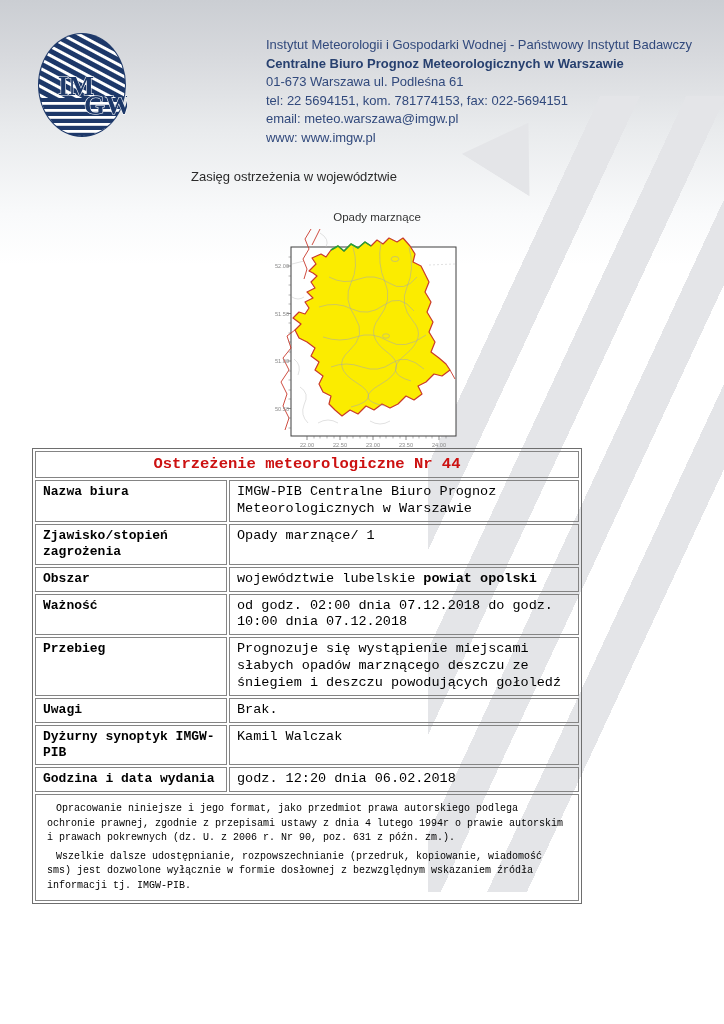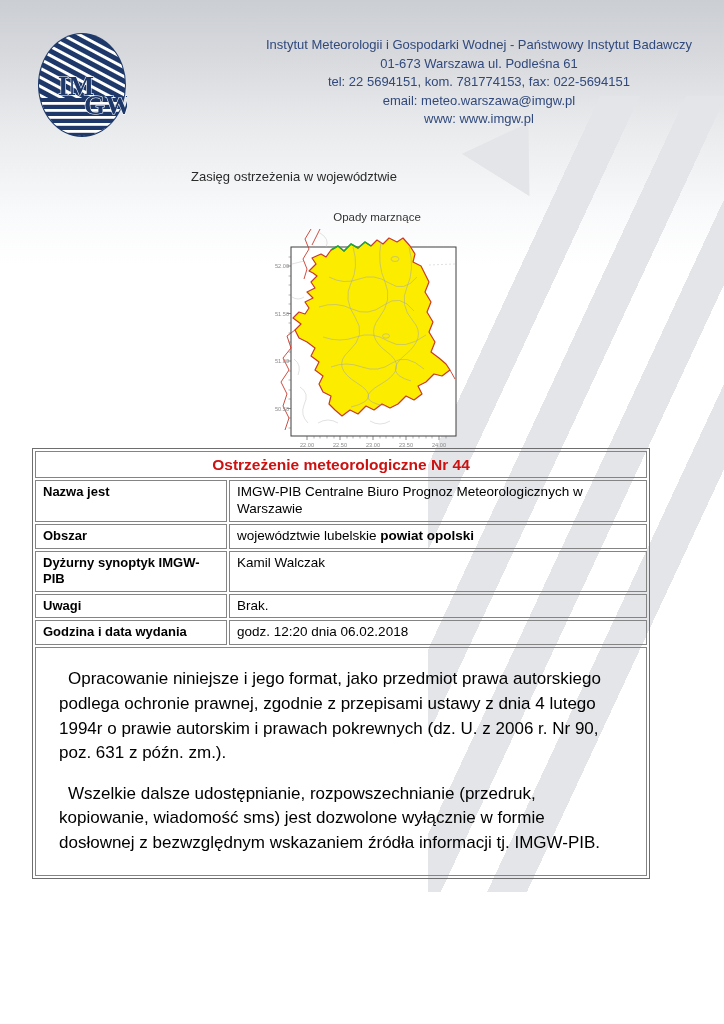--- a/index.html
+++ b/index.html
@@ -17,43 +17,43 @@
   }
   .watermark-arrow{
     position:absolute;left:472px;top:118px;width:80px;height:62px;
     background:#e4e5e8;clip-path:polygon(50% 0,100% 100%,0 100%);
     transform:rotate(32deg);z-index:0;
   }
   .content{position:relative;z-index:1;}
   
   .logo{position:absolute;left:37px;top:32px;width:90px;height:106px;}
   .contact{
-    position:absolute;top:36px;right:32px;text-align:center;
+    position:absolute;top:36px;right:32px;text-align:left;
     font-family:"Liberation Sans",sans-serif;font-size:13px;line-height:18.5px;color:#31497c;
   }
   .contact .bold{font-weight:bold;color:#27406f;}
   
   .section-label{
     position:absolute;top:169px;left:0;width:588px;text-align:center;
     font-family:"Liberation Sans",sans-serif;font-size:13px;color:#2b2b2b;
   }
   
   .map-block{position:absolute;left:270px;top:205px;margin:4px;}
   .map-title{font-family:"Liberation Sans",sans-serif;font-size:11.5px;fill:#333;}
   .tick-label{font-family:"Liberation Sans",sans-serif;font-size:5.6px;fill:#8a8a8a;}
   
   table.warning-table{
-    position:absolute;left:32px;top:448px;width:618px;
+    position:absolute;left:32px;top:448px;width:550px;
     border:1px solid #6e6e6e;border-collapse:separate;border-spacing:2px;
-    font-family:Liberation Sans, sans-serif;font-size:13.5px;line-height:1.25;
+    font-family:Liberation Mono, monospace;font-size:13.5px;line-height:1.25;
   }
   table.warning-table td{border:1px solid #848484;padding:3px 7px;vertical-align:top;background:transparent;}
   td.lbl{width:176px;font-weight:bold;font-size:13px;}
   td.t-title{text-align:center;color:#cc1111;font-weight:bold;font-size:15.5px;padding:5px;}
-  td.t-copy p{margin:16px;text-indent:9px;font-size:17px;line-height:1.45;}
+  td.t-copy p{margin:4px;text-indent:9px;font-size:10px;line-height:1.45;}
   .b{font-weight:bold;}
 </style>
 </head>
 <body>
 
 <div class="page">
 
   <div class="watermark"></div>
   <div class="watermark-arrow"></div>
 
@@ -76,20 +76,21 @@
         <rect x="0" y="0" width="90" height="106" fill="url(#pd)"></rect>
         <rect x="0" y="66" width="90" height="40" fill="#1d3869"></rect>
         <rect x="0" y="66" width="90" height="40" fill="url(#ph)"></rect>
       </g>
       <text x="21" y="63" font-family="Liberation Serif, serif" font-weight="bold" font-size="27" fill="#1d3869" stroke="#ffffff" stroke-width="1.1" paint-order="stroke">IM</text>
       <text x="47" y="82" font-family="Liberation Serif, serif" font-weight="bold" font-size="27" fill="#1d3869" stroke="#ffffff" stroke-width="1.1" paint-order="stroke">GW</text>
     </svg>
 
     <div class="contact">
       <div>Instytut Meteorologii i Gospodarki Wodnej - Państwowy Instytut Badawczy</div>
+      <div class="bold">Centralne Biuro Prognoz Meteorologicznych w Warszawie</div>
       <div>01-673 Warszawa ul. Podleśna 61</div>
       <div>tel: 22 5694151, kom. 781774153, fax: 022-5694151</div>
       <div>email: meteo.warszawa@imgw.pl</div>
       <div>www: www.imgw.pl</div>
     </div>
 
     <div class="section-label">Zasięg ostrzeżenia w województwie</div>
 
     <figure class="map-block">
       <svg width="195" height="246" viewBox="0 0 195 246">
@@ -165,37 +166,49 @@
         </g>
       </svg>
     </figure>
 
     <table class="warning-table">
       <tbody>
       <tr>
         <td class="t-title" colspan="2">Ostrzeżenie meteorologiczne Nr 44</td>
       </tr>
       <tr>
-        <td class="lbl">Nazwa jest</td>
+        <td class="lbl">Nazwa biura</td>
         <td class="val">IMGW-PIB Centralne Biuro Prognoz Meteorologicznych w Warszawie</td>
+      </tr>
+      <tr>
+        <td class="lbl">Zjawisko/stopień zagrożenia</td>
+        <td class="val">Opady marznące/ 1</td>
       </tr>
       <tr>
         <td class="lbl">Obszar</td>
         <td class="val">
           <span>województwie lubelskie</span>
           <span class="b">powiat opolski</span>
         </td>
       </tr>
       <tr>
+        <td class="lbl">Ważność</td>
+        <td class="val">od godz. 02:00 dnia 07.12.2018 do godz. 10:00 dnia 07.12.2018</td>
+      </tr>
+      <tr>
+        <td class="lbl">Przebieg</td>
+        <td class="val">Prognozuje się wystąpienie miejscami słabych opadów marznącego deszczu ze śniegiem i deszczu powodujących gołoledź</td>
+      </tr>
+      <tr>
+        <td class="lbl">Uwagi</td>
+        <td class="val">Brak.</td>
+      </tr>
+      <tr>
         <td class="lbl">Dyżurny synoptyk IMGW-PIB</td>
         <td class="val">Kamil Walczak</td>
-      </tr>
-      <tr>
-        <td class="lbl">Uwagi</td>
-        <td class="val">Brak.</td>
       </tr>
       <tr>
         <td class="lbl">Godzina i data wydania</td>
         <td class="val">godz. 12:20 dnia 06.02.2018</td>
       </tr>
       <tr>
         <td class="t-copy" colspan="2">
           <p>Opracowanie niniejsze i jego format, jako przedmiot prawa autorskiego podlega ochronie prawnej, zgodnie z przepisami ustawy z dnia 4 lutego 1994r o prawie autorskim i prawach pokrewnych (dz. U. z 2006 r. Nr 90, poz. 631 z późn. zm.).</p>
           <p>Wszelkie dalsze udostępnianie, rozpowszechnianie (przedruk, kopiowanie, wiadomość sms) jest dozwolone wyłącznie w formie dosłownej z bezwzględnym wskazaniem źródła informacji tj. IMGW-PIB.</p>
         </td>

